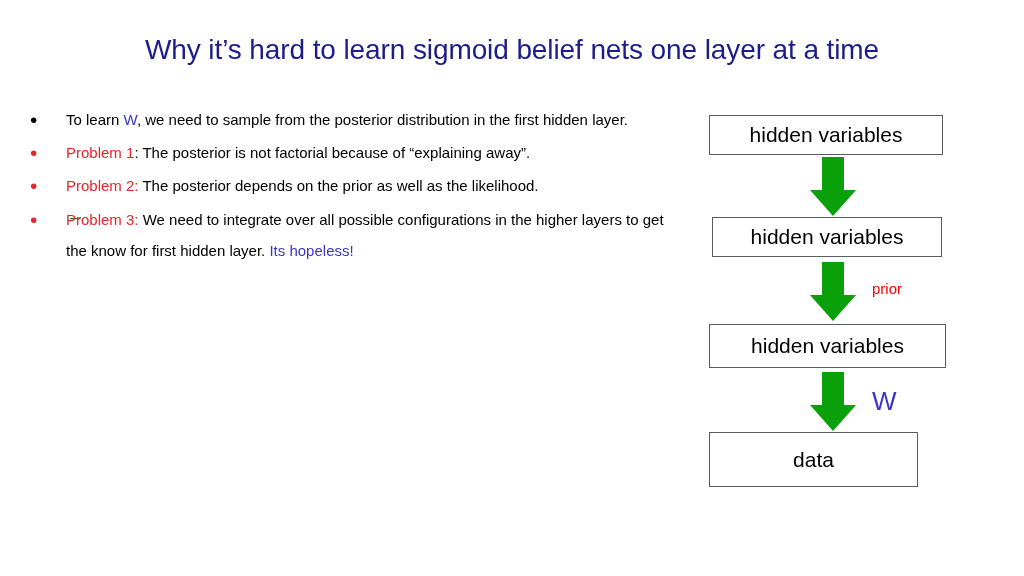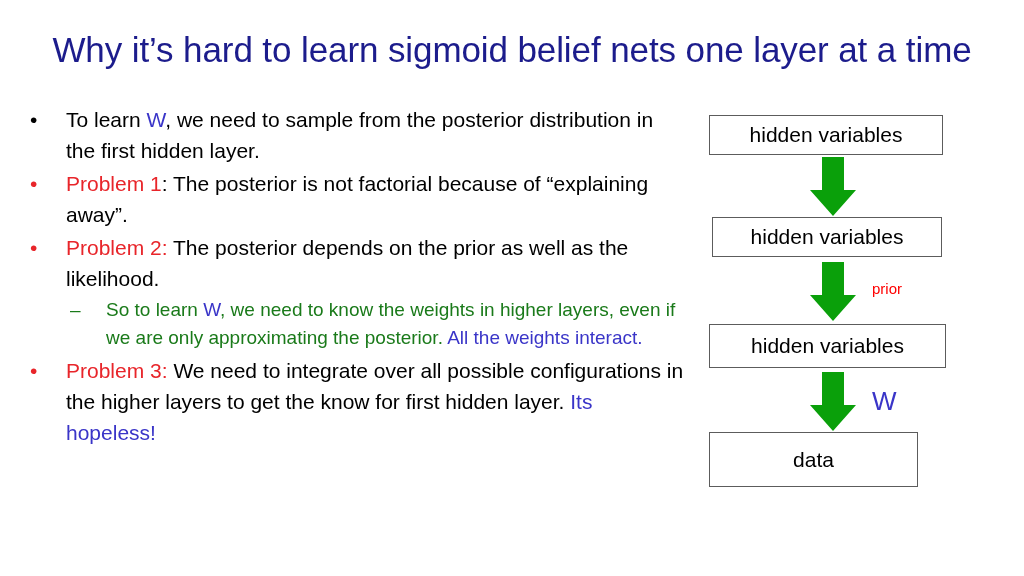--- a/index.html
+++ b/index.html
@@ -23,21 +23,21 @@
     background: #ffffff;
   }
 
   
   #slide-title {
     position: absolute;
     left: 0;
     top: 33px;
     width: 1024px;
     text-align: center;
-    font-size: 35px;
+    font-size: 28px;
     line-height: 34px;
     color: #1c1c8c;
     white-space: nowrap;
     letter-spacing: -0.1px;
   }
 
   
   #body-column {
     position: absolute;
     left: 24px;
@@ -51,21 +51,21 @@
     margin-bottom: 2px;
   }
   .bullet-marker {
     position: absolute;
     left: 6px;
     top: 0;
     font-size: 21px;
     line-height: 31px;
   }
   .bullet-text {
-    font-size: 21px;
+    font-size: 15px;
     line-height: 31px;
     color: #000000;
   }
 
   
   .sub-row {
     position: relative;
     padding-left: 82px;
     margin-top: 2px;
     margin-bottom: 3px;
@@ -151,21 +151,20 @@
       <div class="bullet-text"><span class="red">Problem 1</span><span class="black">: The posterior is not factorial because of “explaining away”.</span></div>
     </div>
 
     <div class="bullet-row">
       <span class="bullet-marker m-red">•</span>
       <div class="bullet-text"><span class="red">Problem 2:</span><span class="black"> The posterior depends on the prior as well as the likelihood.</span></div>
     </div>
 
     <div class="sub-row">
       <span class="sub-marker">–</span>
-      <div class="sub-text"><span class="green">So to learn </span><span class="blue">W</span><span class="green">, we need to know the weights in higher layers, even if we are only approximating the posterior. </span><span class="blue">All the weights interact.</span></div>
     </div>
 
     <div class="bullet-row">
       <span class="bullet-marker m-red">•</span>
       <div class="bullet-text"><span class="red">Problem 3:</span><span class="black"> We need to integrate over all possible configurations in the higher layers to get the know for first hidden layer. </span><span class="blue">Its hopeless!</span></div>
     </div>
 
   </div>
 
   <div id="diagram">

